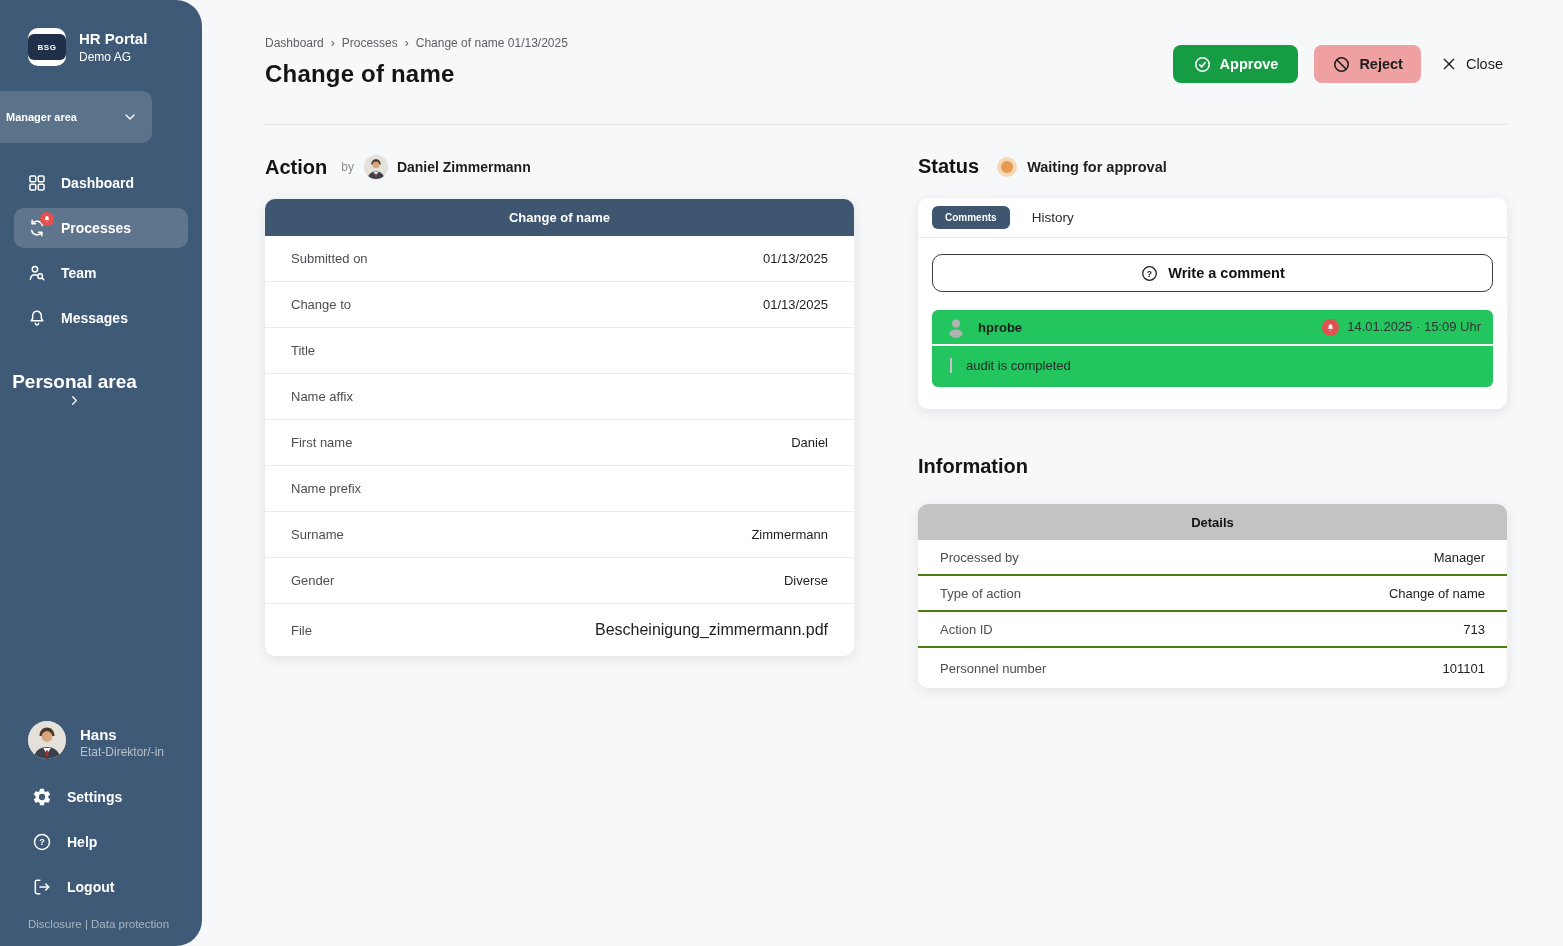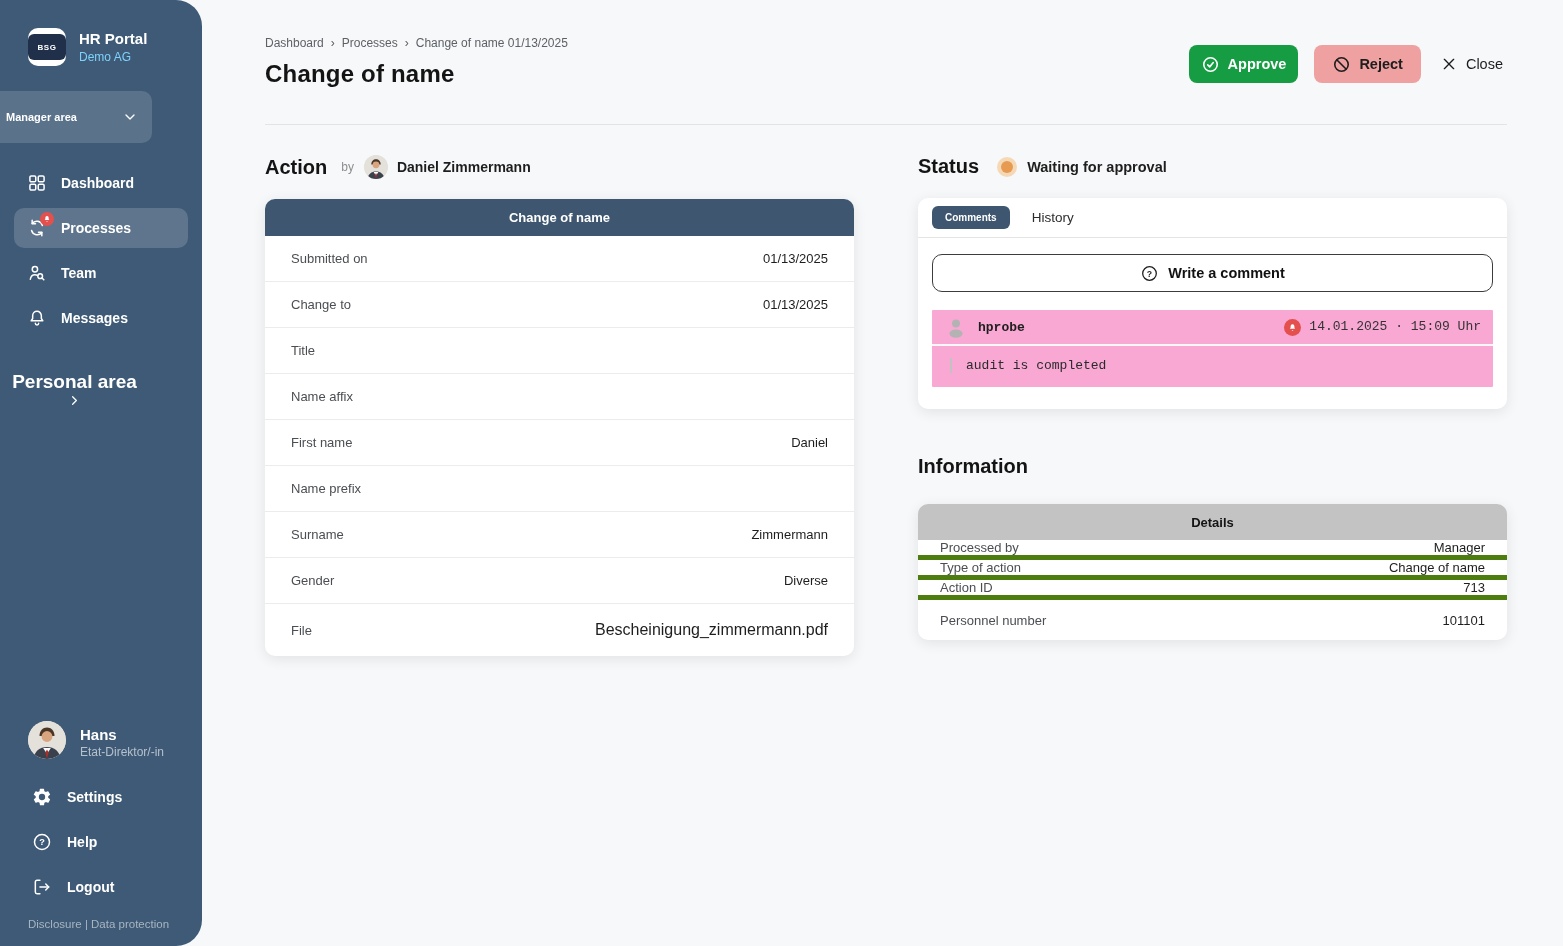--- a/index.html
+++ b/index.html
@@ -17,21 +17,21 @@
     border-radius:0 26px 26px 0;
     display:flex; flex-direction:column; position:relative;
   }
   .brand { display:flex; align-items:center; gap:13px; padding:28px 0 0 28px; }
   .logo { width:38px; height:38px; background:#fff; border-radius:10px;
           display:flex; align-items:center; justify-content:center; }
   .logo-inner { width:44px; height:26px; background:#20304a; border-radius:6px;
           color:#fff; font-size:8px; font-weight:bold; letter-spacing:.5px;
           display:flex; align-items:center; justify-content:center; }
   .brand-title { font-size:15px; font-weight:bold; line-height:1.2; }
-  .brand-sub { font-size:12px; color:#7dd3fc; margin-top:2px; }
+  .brand-sub { font-size:12px; color:#ffffff; margin-top:2px; }
 
   .area-pill {
     margin-top:25px; width:152px; height:52px;
     background:rgba(255,255,255,.15); border-radius:0 10px 10px 0;
     display:flex; align-items:center; justify-content:space-between;
     padding:0 14px 0 6px; font-size:11px; font-weight:bold;
   }
 
   .nav { margin:20px 14px 0 14px; }
   .nav-item {
@@ -64,21 +64,21 @@
   
   .main { flex:1; padding:36px 56px 0 63px; }
   .top-row { display:flex; justify-content:space-between; align-items:flex-start; }
   .breadcrumb { display:flex; align-items:center; font-size:12px; color:#5d6166; }
   .crumb + .crumb::before { content:"›"; margin:0 7px; color:#5d6166; }
   .page-title { font-size:24px; font-weight:bold; color:#141414; margin-top:10px; letter-spacing:.2px; }
 
   .actions { display:flex; align-items:center; gap:16px; margin-top:9px; }
   .btn { border:none; height:38px; border-radius:8px; display:flex; align-items:center;
          gap:8px; font-family:inherit; font-size:14.5px; font-weight:bold; cursor:pointer; }
-  .btn-approve { background:#169c43; color:#fff; padding:0 12px;justify-content:center; }
+  .btn-approve { background:#169c43; color:#fff; padding:0 20px;justify-content:center; }
   .btn-reject  { background:#efa0a0; color:#1d1d1d; padding:0 18px; }
   .btn-close   { background:none; color:#1d1d1d; font-weight:normal; padding:0 4px; gap:9px; }
 
   .divider { height:1px; background:#e4e4e4; margin-top:20px; }
 
   .columns { display:grid; grid-template-columns:1fr 1fr; gap:64px; margin-top:30px; }
 
   .section-head { display:flex; align-items:center; }
   .section-title { font-size:20px; font-weight:bold; color:#141414; }
   .by-label { font-size:12px; color:#8e8e8e; margin:0 10px 0 14px; }
@@ -107,35 +107,35 @@
   .tabs { display:flex; align-items:center; gap:22px; padding:8px 14px; }
   .tab-pill { background:#3e566f; color:#fff; font-size:10px; font-weight:bold;
               padding:6px 13px; border-radius:6px; }
   .tab-plain { font-size:13.5px; color:#2c2c2c; }
   .tabs-divider { height:1px; background:#e4e4e4; }
   .comments-body { padding:16px 14px 22px; }
   .comment-input { height:38px; border:1px solid #3c3c3c; border-radius:10px;
                    display:flex; align-items:center; justify-content:center; gap:9px; cursor:text; }
   .comment-input-label { font-size:14.5px; font-weight:bold; color:#111; }
 
-  .comment { margin-top:18px; background:#f9a8d4; border-radius:1px; overflow:hidden;font-family:Liberation Mono, monospace; }
+  .comment { margin-top:18px; background:#22c55e; border-radius:6px; overflow:hidden; }
   .comment-head { display:flex; align-items:center; padding:5px 12px; height:34px; }
   .comment-author { font-size:13px; font-weight:bold; margin-left:10px; }
   .comment-meta { margin-left:auto; display:flex; gap:8px; font-size:13px; color:#333; }
   .bell-chip { width:17px; height:17px; border-radius:50%; background:#e4504e;
                display:flex; align-items:center; justify-content:center; }
   .comment-body { border-top:2px solid #f8f8f8; padding:12px 12px 14px 18px; }
   .comment-text { border-left:2px solid #c2c2c2; padding-left:14px; font-size:13px; color:#2a2a2a; }
 
   .info-title { margin-top:46px; }
   .details-card { margin-top:26px; overflow:hidden; }
   .details-head { height:36px; background:#c3c3c3; color:#141414; font-size:13px; font-weight:bold;
                   display:flex; align-items:center; justify-content:center; }
-  .drow { height:20px; display:flex; align-items:center; justify-content:space-between;
-          padding:0 22px; border-bottom:5px solid #4d7c0f; font-size:13px; }
+  .drow { height:36px; display:flex; align-items:center; justify-content:space-between;
+          padding:0 22px; border-bottom:2px solid #4d7c0f; font-size:13px; }
   .drow:last-child { border-bottom:none; height:40px; }
 
   svg { display:block; }
 </style>
 </head>
 <body>
 
 <aside class="sidebar">
   <div class="brand">
     <div class="logo">

